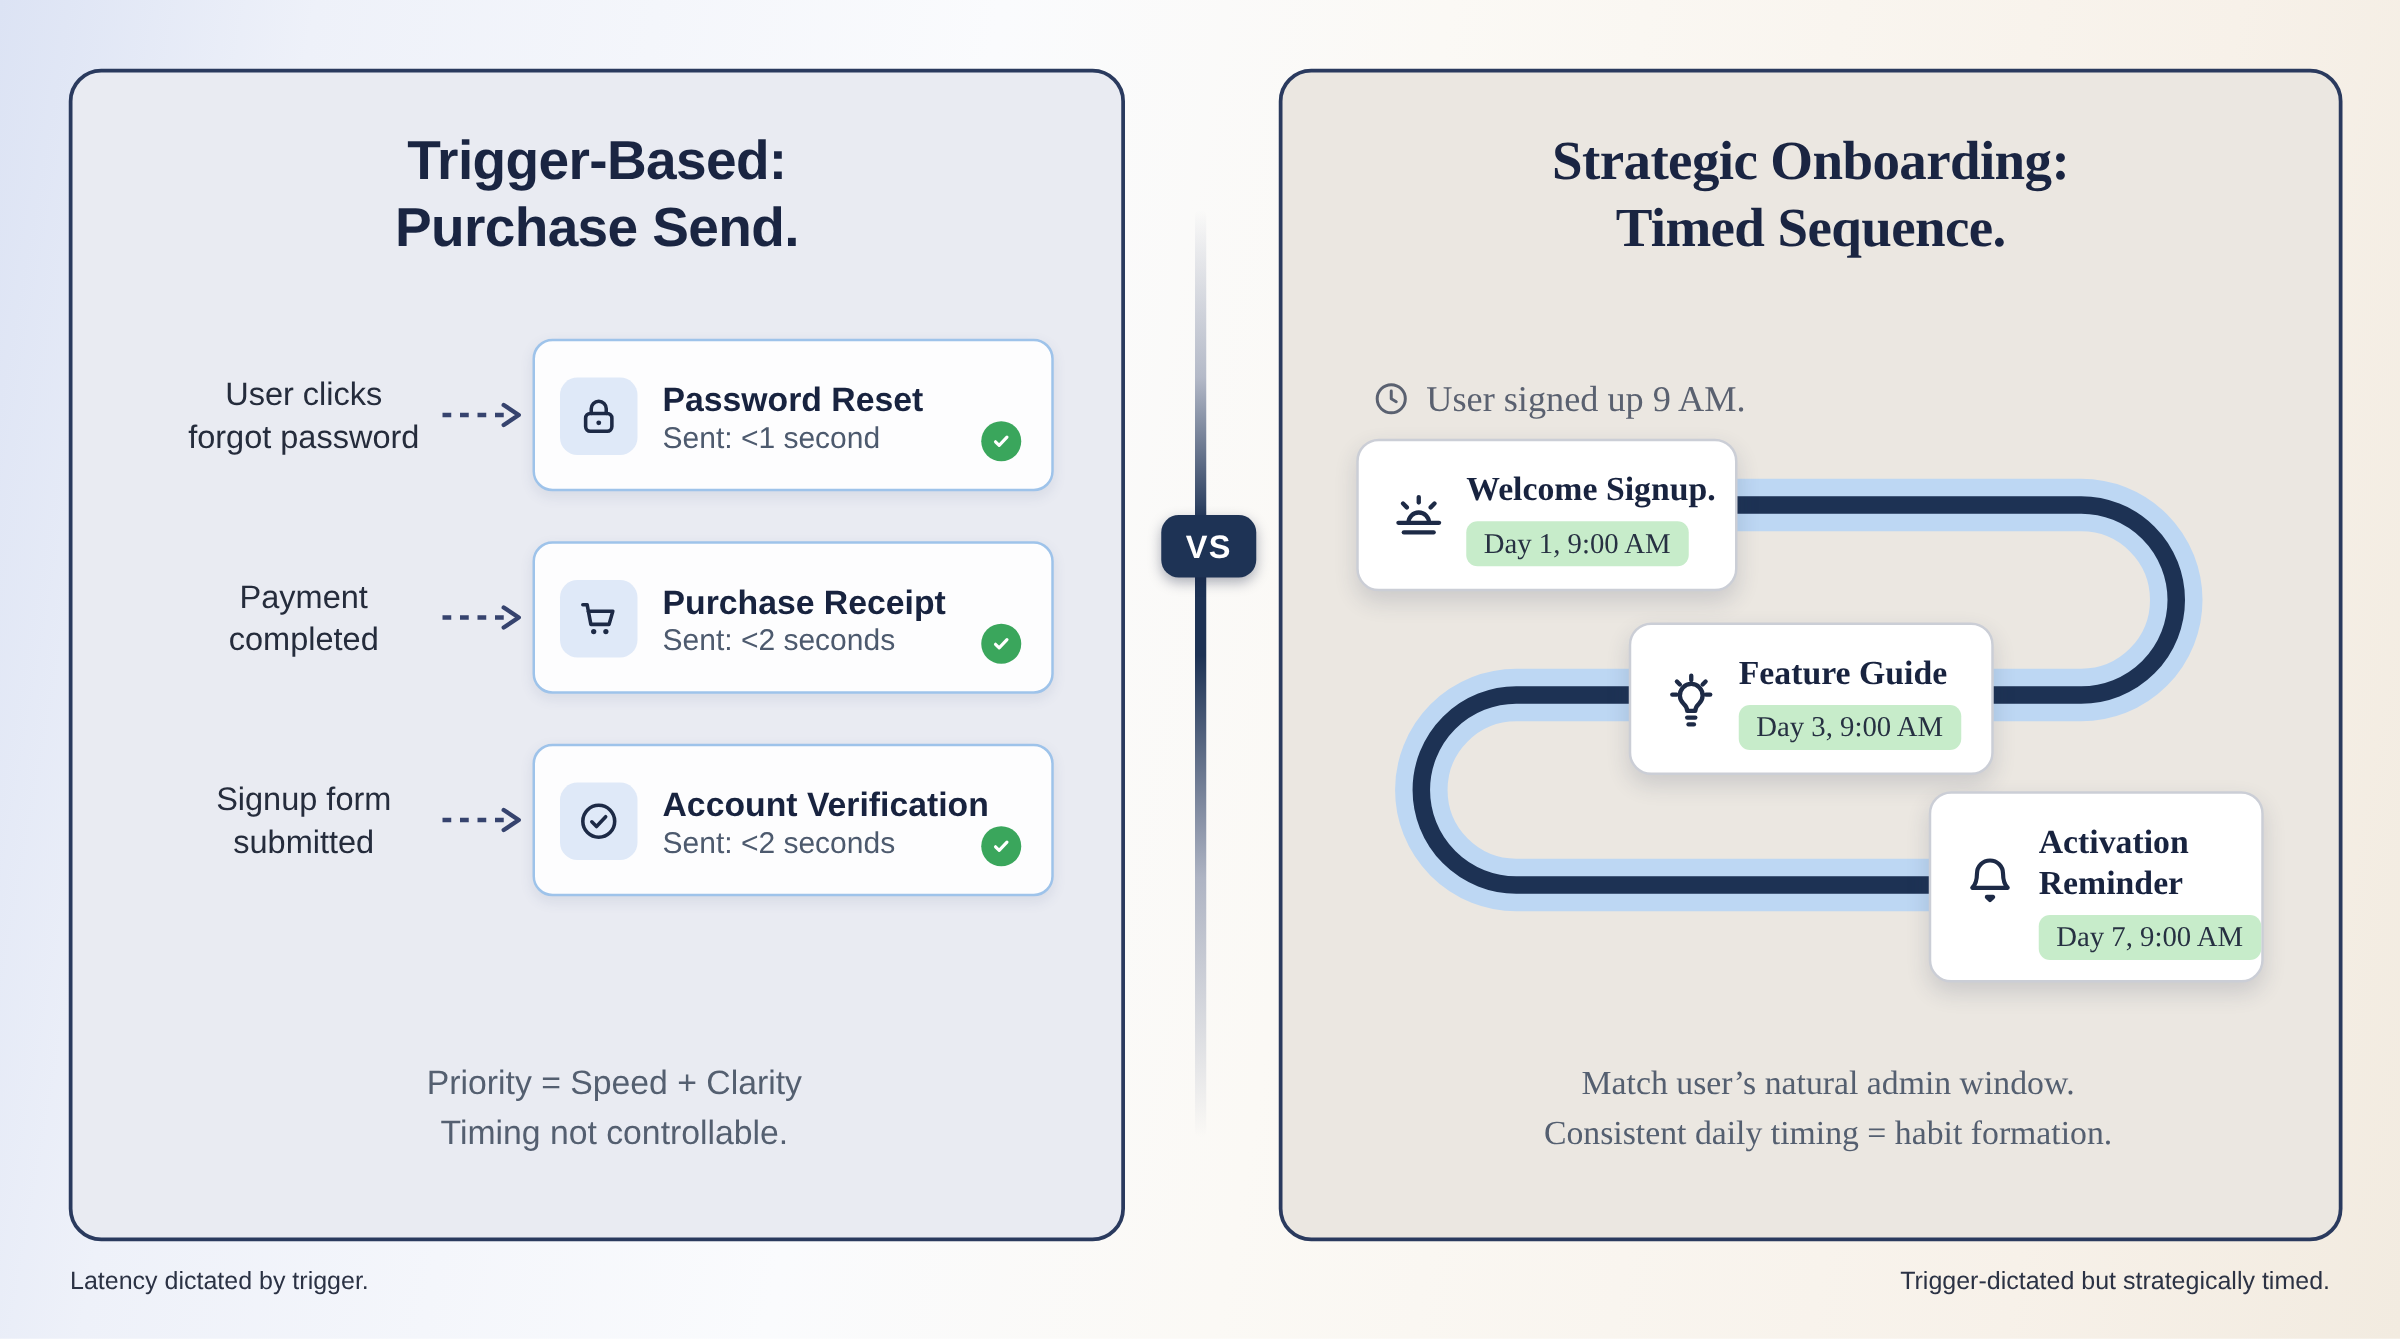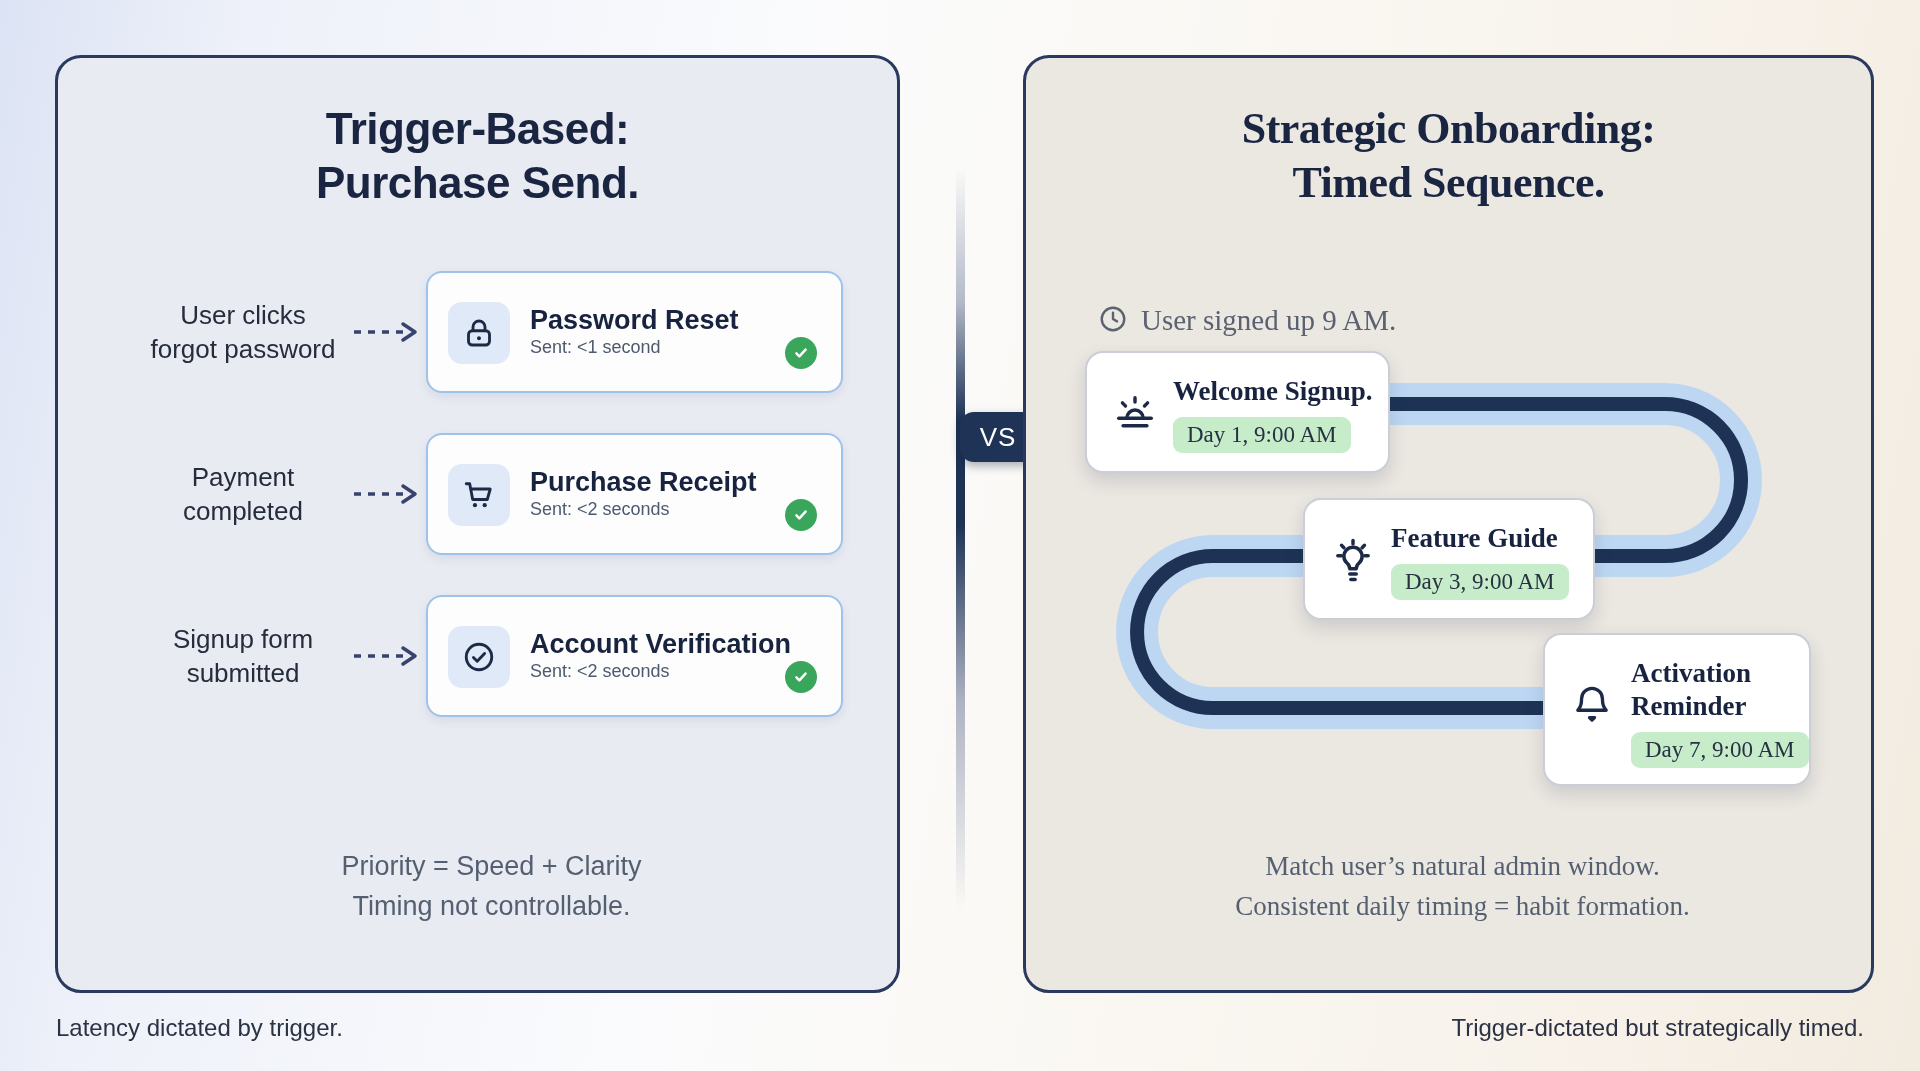--- a/index.html
+++ b/index.html
@@ -20,40 +20,40 @@
   .panel-title{position:absolute;top:44px;left:0;right:0;text-align:center;
     font-size:44px;font-weight:800;line-height:54px;color:var(--title);letter-spacing:-0.5px;}
   .trigger-label{position:absolute;left:35px;width:300px;text-align:center;
     font-size:26px;line-height:34px;color:#252c3c;}
   .arrow{position:absolute;left:295px;width:66px;height:22px;color:#36436e;}
   .send-card{position:absolute;left:368px;width:417px;height:122px;background:#fdfdfe;
     border:2px solid var(--card-border);border-radius:16px;box-shadow:0 4px 10px rgba(60,80,130,.10);}
   .icon-tile{position:absolute;left:20px;top:29px;width:62px;height:62px;border-radius:14px;
     background:var(--tile-bg);display:flex;align-items:center;justify-content:center;color:#1d2a46;}
   .send-title{position:absolute;left:102px;top:20px;font-size:27px;font-weight:700;color:var(--cardtitle);margin-top:12px;}
-  .send-sub{position:absolute;left:102px;top:64px;font-size:18px;color:#4d5a6e;}
+  .send-sub{position:absolute;left:102px;top:64px;font-size:24px;color:#4d5a6e;}
   .check-badge{position:absolute;right:24px;top:64px;width:32px;height:32px;border-radius:50%;
     background:var(--green);display:flex;align-items:center;justify-content:center;color:#fff;}
   .panel-summary{position:absolute;top:788px;left:0;right:0;text-align:center;
     font-size:27px;line-height:40px;color:var(--muted);margin-left:28px;}
   .divider-line{position:absolute;left:956px;top:168px;width:9px;height:742px;border-radius:5px;
     background:linear-gradient(to bottom,rgba(110,122,152,0) 0%,rgba(110,122,152,.5) 18%,var(--navy) 34%,var(--navy) 48%,rgba(110,122,152,.55) 72%,rgba(110,122,152,0) 100%);}
   .vs-badge{position:absolute;left:929px;top:412px;width:76px;height:50px;background:#1e3355;
     border-radius:14px;display:flex;align-items:center;justify-content:center;color:#fff;
-    font-size:26px;font-weight:400;letter-spacing:1px;box-shadow:0 4px 10px rgba(20,30,60,.35);margin-left:31px;}
+    font-size:26px;font-weight:700;letter-spacing:1px;box-shadow:0 4px 10px rgba(20,30,60,.35);}
   .signup-note{position:absolute;left:72px;top:246px;display:flex;gap:13px;
     color:#5a6170;font-size:29px;}
   .journey-path{position:absolute;left:0;top:0;}
   .step-card{position:absolute;background:#fff;border:2px solid #cbced6;border-radius:18px;
     box-shadow:0 8px 18px rgba(45,55,90,.16);color:#1d2a46;}
   .step-title{position:absolute;left:86px;top:22px;font-size:27px;font-weight:700;color:var(--cardtitle);line-height:33px;}
   .step-pill{position:absolute;left:86px;display:inline-block;background:var(--pill-bg);color:#273142;
     border-radius:9px;padding:5px 14px;font-size:23px;font-weight:500;white-space:nowrap;}
   .step-icon{position:absolute;left:22px;}
-  .footer-note{position:absolute;top:1014px;font-size:24px;color:#2b3244;}
+  .footer-note{position:absolute;top:1014px;font-size:20px;color:#2b3244;}
   .footer-left{left:56px;}
   .footer-right{right:56px;text-align:right;}
   svg{display:block;}
 </style>
 </head>
 <body>
 
 <section class="panel panel-left">
   <h1 class="panel-title">
     <span>Trigger-Based:</span><br>

